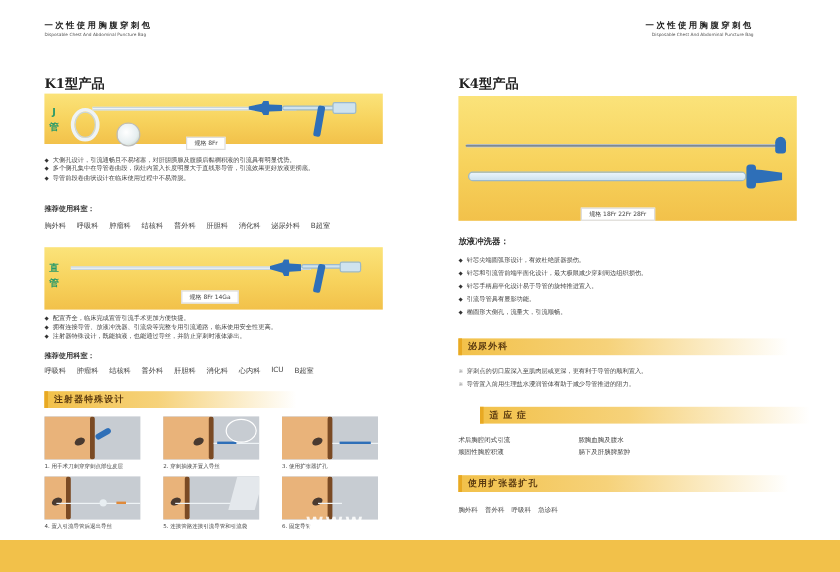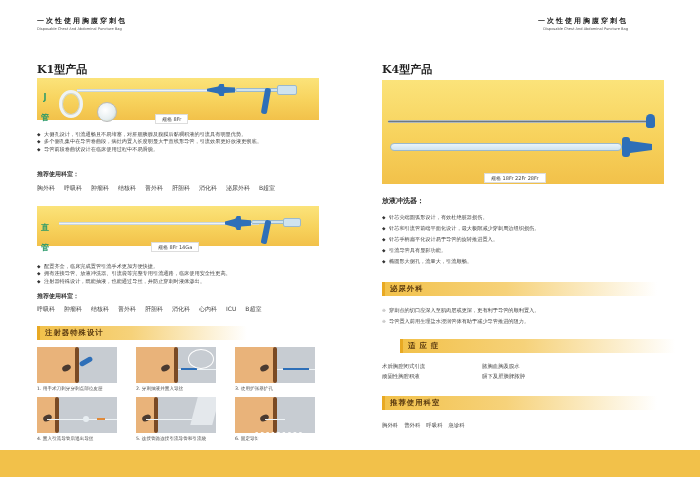--- a/index.html
+++ b/index.html
@@ -8,21 +8,21 @@
 
   .page-header { position: absolute; top: 16px; }
   .page-header .cn { font-family: "DejaVu Serif", "Liberation Serif", serif; font-weight: bold; font-size: 7px; letter-spacing: 2px; color: #222; }
   .page-header .en { font-size: 3.6px; color: #555; margin-top: 1px; }
   .hdr-left { left: 37px; }
   .hdr-right { right: 72px; text-align: right; }
 
   .section-title { position: absolute; font-family: "DejaVu Serif", "Liberation Serif", serif; font-weight: bold; font-size: 11px; color: #222; }
 
   .banner { position: absolute; background: linear-gradient(180deg, #fbe37a 0%, #f7d25c 55%, #f2c14a 100%); }
-  .banner .side-label { position: absolute; color: #2a9a6a; font-weight: bold; font-size: 8px; line-height: 20px; text-align: center; width: 10px; }
+  .banner .side-label { position: absolute; color: #2a9a6a; font-weight: bold; font-size: 8px; line-height: 12px; text-align: center; width: 10px; }
   .spec-box { position: absolute; background: #fff; border: 1px solid #ddd; font-size: 5px; color: #444; padding: 1px 6px; white-space: nowrap; }
 
   
   .tube { position: absolute; height: 3px; background: #eef3f6; border-top: 1px solid #c9d6de; border-bottom: 1px solid #c9d6de; }
   .coil { position: absolute; border: 3px solid #eef3f6; border-radius: 50%; box-shadow: 0 0 0 1px #c9d6de inset; }
   .hub-blue { position: absolute; background: #2e6fb8; }
   .clear-part { position: absolute; background: #cfe3ef; border: 1px solid #9bb9cc; border-radius: 2px; }
   .zoom-circle { position: absolute; border-radius: 50%; background: radial-gradient(circle at 40% 40%, #fff 0%, #e6eef0 60%, #b8c8a8 100%); border: 1px solid #bbb; }
 
   .bullets { position: absolute; font-size: 5.2px; line-height: 7.4px; color: #444; }
@@ -87,21 +87,21 @@
   <span>呼吸科</span>
   <span>肿瘤科</span>
   <span>结核科</span>
   <span>普外科</span>
   <span>肝胆科</span>
   <span>消化科</span>
   <span>泌尿外科</span>
   <span>B超室</span>
 </div>
 
-<div class="banner" style="left:37px; top:206px; width:282px; height:40px;padding-left:36px;">
+<div class="banner" style="left:37px; top:206px; width:282px; height:52px;padding-left:36px;">
   <div class="side-label" style="left:3px; top:12px;">直管</div>
   <div class="tube" style="left:22px; top:16px; width:200px;"></div>
   <div class="hub-blue" style="left:188px; top:10px; width:26px; height:14px; clip-path:polygon(0 40%,40% 20%,45% 0,60% 0,62% 25%,100% 30%,100% 70%,62% 75%,60% 100%,45% 100%,40% 80%,0 60%);"></div>
   <div class="clear-part" style="left:214px; top:14px; width:50px; height:4px;"></div>
   <div class="hub-blue" style="left:226px; top:14px; width:6px; height:24px; transform:rotate(12deg); border-radius:2px;"></div>
   <div class="clear-part" style="left:246px; top:12px; width:18px; height:9px;"></div>
   <div class="spec-box" style="left:114px; top:36px;">规格  8Fr  14Ga</div>
 </div>
 
 <ul class="bullets" style="left:37px; top:263px; width:285px;">
@@ -223,21 +223,21 @@
 </div>
 <div class="indic-grid" style="left:382px; top:363px;">
   <span>术后胸腔闭式引流</span>
   <span>脓胸血胸及腹水</span>
   <span>顽固性胸腔积液</span>
   <span>膈下及肝胰脾脓肿</span>
 </div>
 
 <div class="bar-title" style="left:382px; top:396px; width:275px;">
   <span class="mark"></span>
-  <span>推荐使用科室</span>
+  <span>使用扩张器扩孔</span>
 </div>
 <div class="dept-row" style="left:382px; top:422px; gap:6px; font-size:5.4px;">
   <span>胸外科</span>
   <span>普外科</span>
   <span>呼吸科</span>
   <span>急诊科</span>
 </div>
 
 <div class="watermark">WWW.</div>
 <div class="bottom-band"></div>

